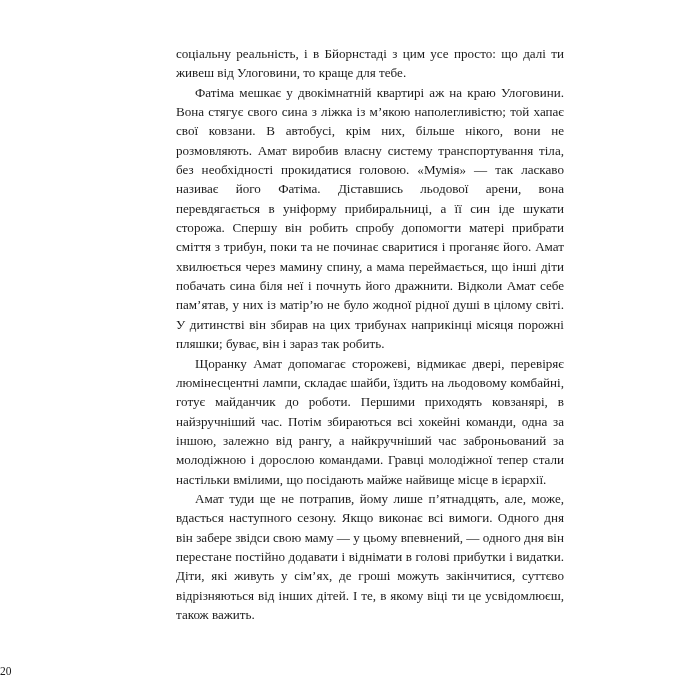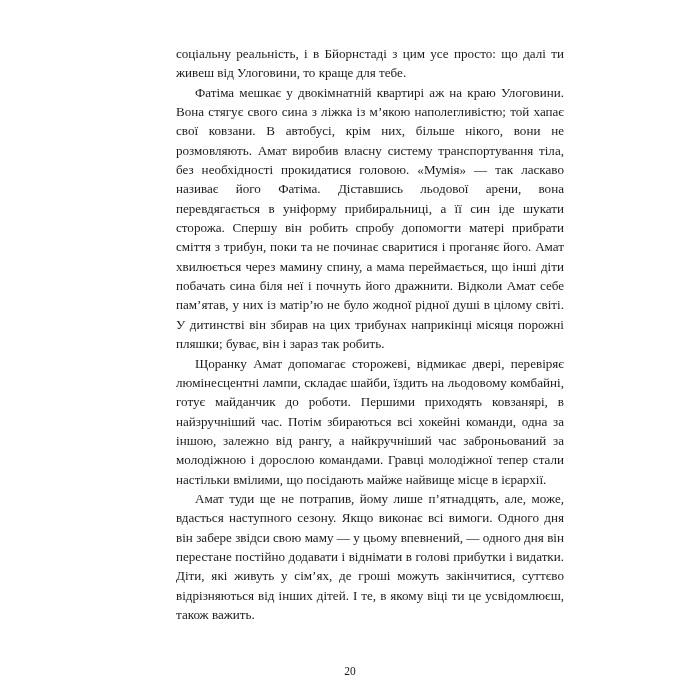--- a/index.html
+++ b/index.html
@@ -33,21 +33,20 @@
     text-indent: 0;
   }
   .para.indent {
     text-indent: 19px;
   }
   .page-number {
     position: absolute;
     left: 0;
     right: 0;
     bottom: 23px;
-    text-align: center;
     font-size: 11.5px;
     color: #1b1b1b;
     font-family: "Liberation Serif", serif;
   }
 </style>
 </head>
 <body>
 
 <div class="page">
   <div class="text-block">

